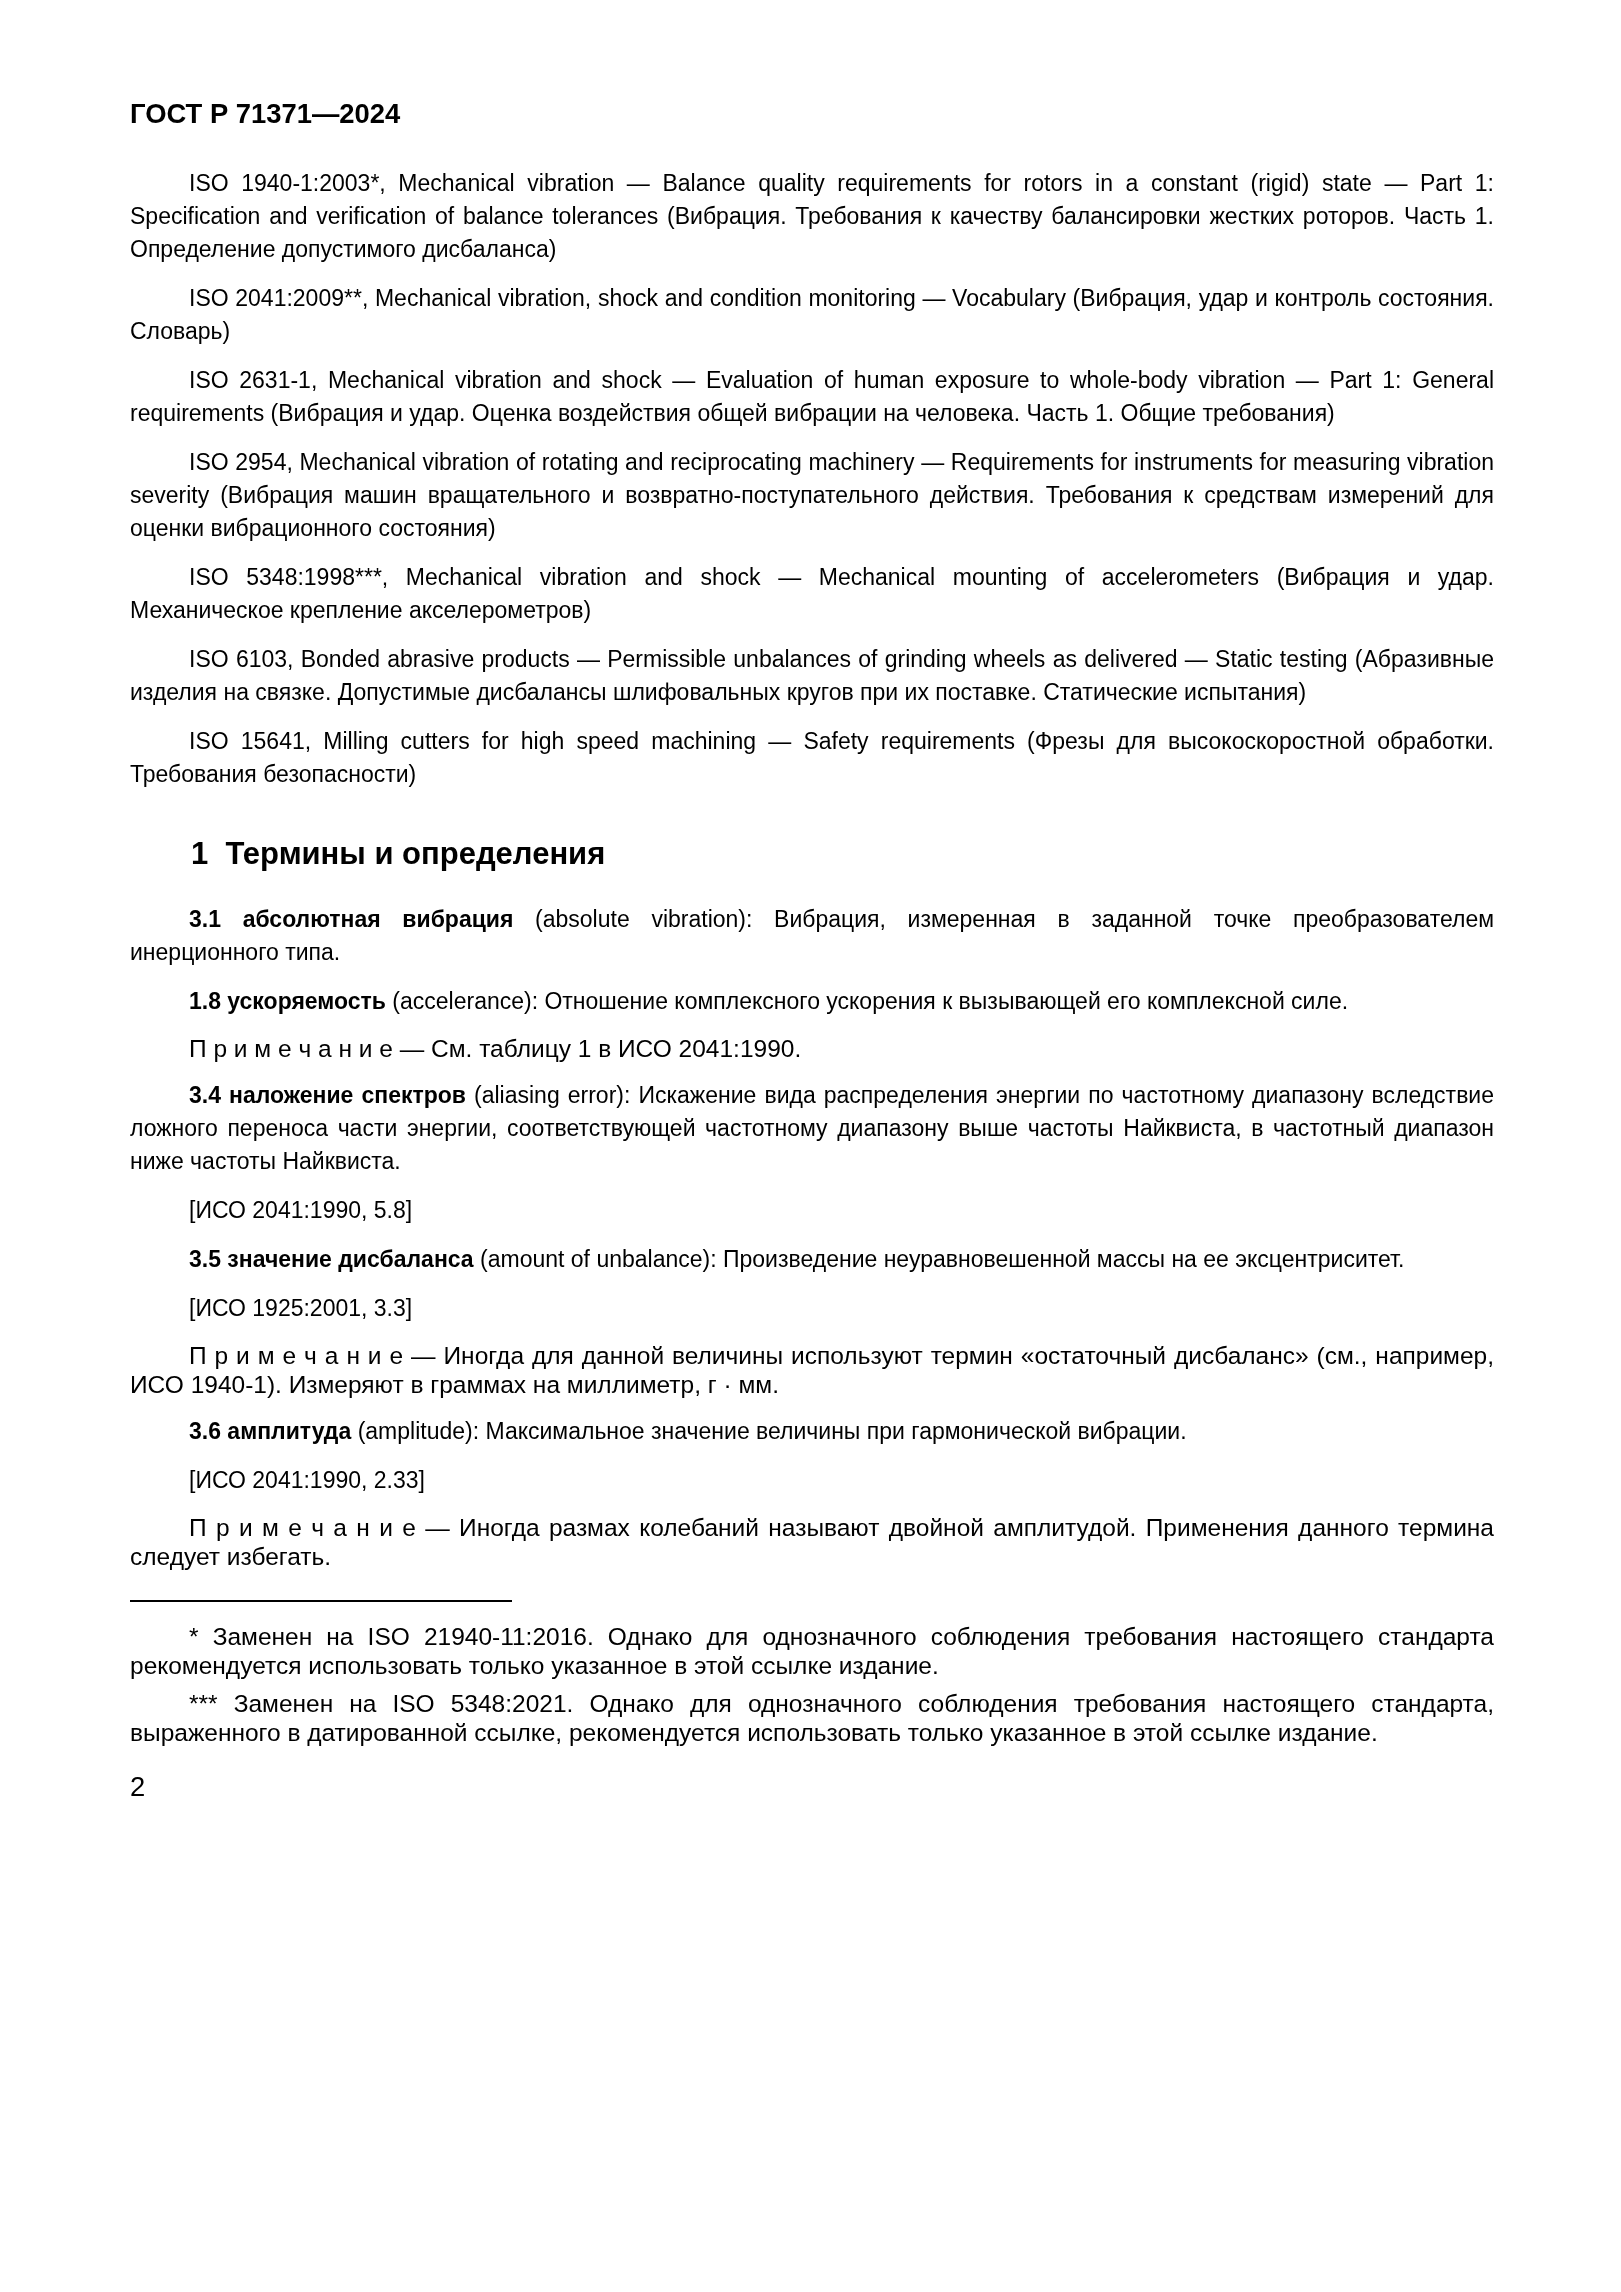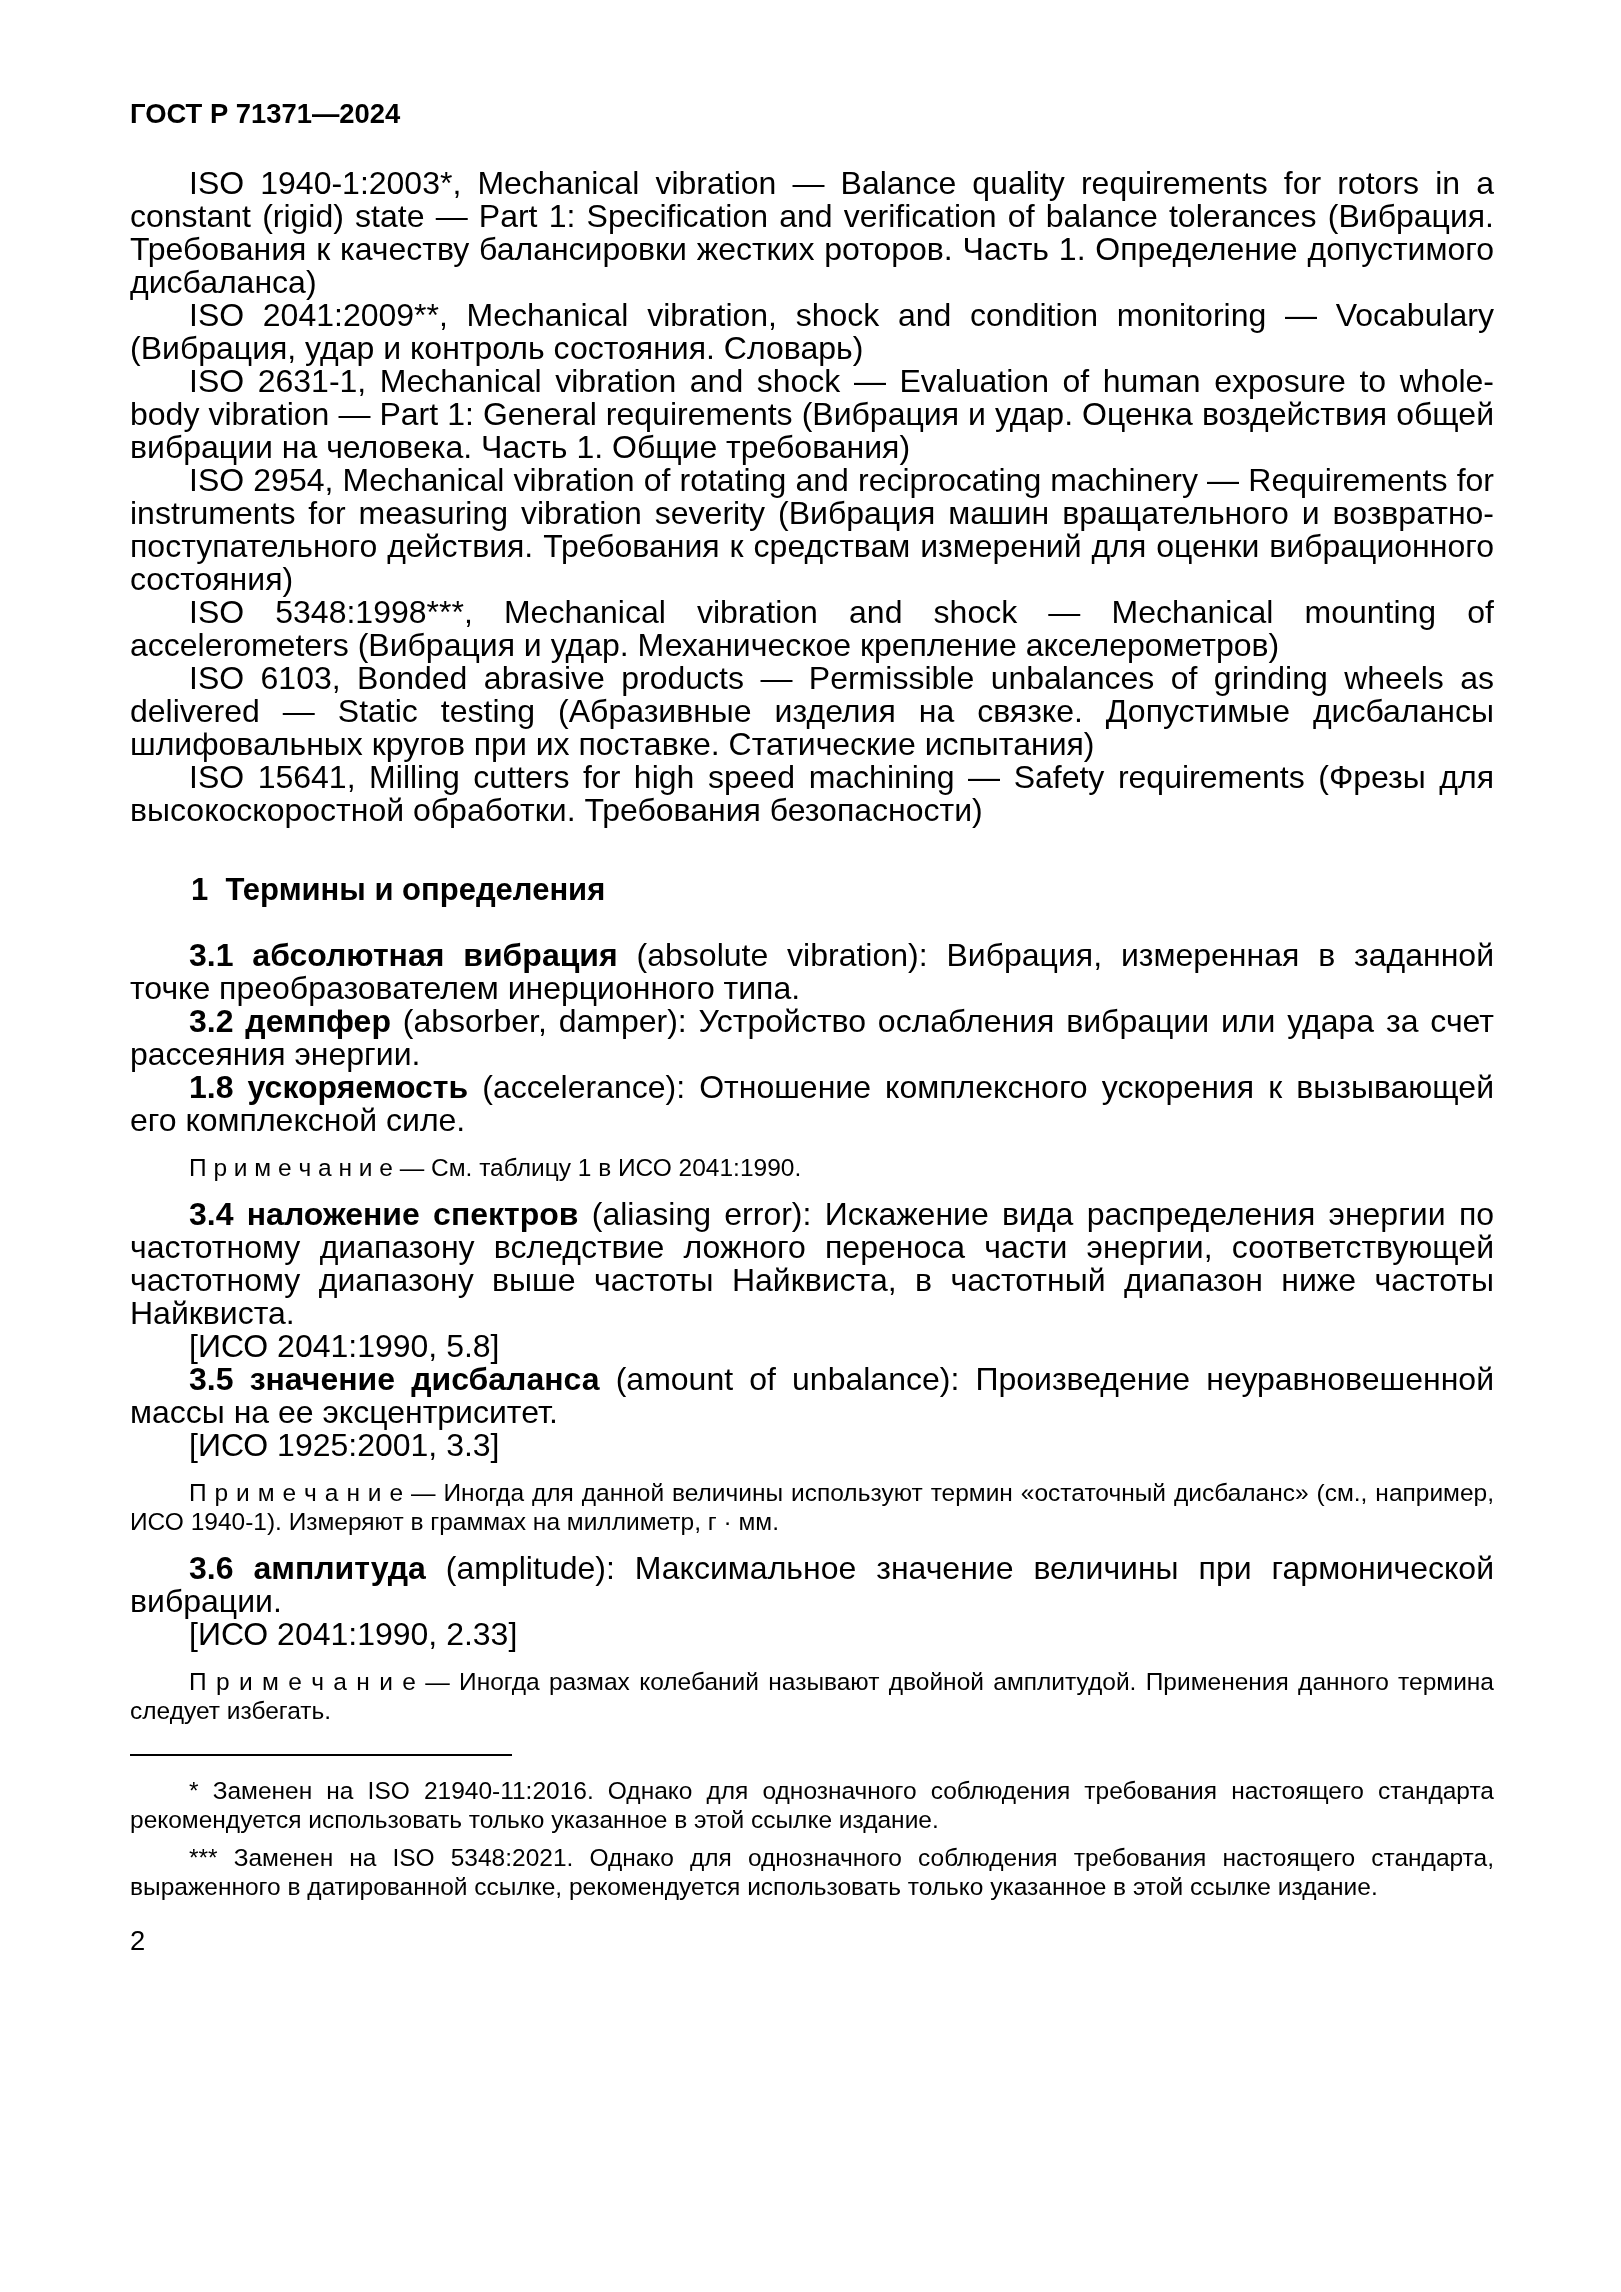--- a/index.html
+++ b/index.html
@@ -19,24 +19,25 @@
     height: 2293px;
     padding: 98px 127px 0 130px;
     background: #ffffff;
   }
   .running-header {
     font-size: 27.4px;
     font-weight: bold;
     margin-bottom: 37px;
   }
   .para {
-    font-size: 32px;
+    font-size: 23px;
     line-height: 33px;
     text-align: justify;
     text-indent: 59px;
+    margin-top: 16px;
   }
   .heading {
     font-size: 31px;
     font-weight: bold;
     margin: 45px 0 31px 0;
     text-indent: 61px;
     text-align: left;
     white-space: pre-wrap;
   }
   .note {
@@ -75,21 +76,20 @@
   <div class="document-blocks">
       <p class="para"><span>ISO 1940-1:2003*, Mechanical vibration — Balance quality requirements for rotors in a constant (rigid) state — Part 1: Specification and verification of balance tolerances (Вибрация. Требования к качеству балансировки жестких роторов. Часть 1. Определение допустимого дисбаланса)</span></p>
       <p class="para"><span>ISO 2041:2009**, Mechanical vibration, shock and condition monitoring — Vocabulary (Вибрация, удар и контроль состояния. Словарь)</span></p>
       <p class="para"><span>ISO 2631-1, Mechanical vibration and shock — Evaluation of human exposure to whole-body vibration — Part 1: General requirements (Вибрация и удар. Оценка воздействия общей вибрации на человека. Часть 1. Общие требования)</span></p>
       <p class="para"><span>ISO 2954, Mechanical vibration of rotating and reciprocating machinery — Requirements for instruments for measuring vibration severity (Вибрация машин вращательного и возвратно-поступательного действия. Требования к средствам измерений для оценки вибрационного состояния)</span></p>
       <p class="para"><span>ISO 5348:1998***, Mechanical vibration and shock — Mechanical mounting of accelerometers (Вибрация и удар. Механическое крепление акселерометров)</span></p>
       <p class="para"><span>ISO 6103, Bonded abrasive products — Permissible unbalances of grinding wheels as delivered — Static testing (Абразивные изделия на связке. Допустимые дисбалансы шлифовальных кругов при их поставке. Статические испытания)</span></p>
       <p class="para"><span>ISO 15641, Milling cutters for high speed machining — Safety requirements (Фрезы для высокоскоростной обработки. Требования безопасности)</span></p>
       <p class="heading"><span class="b">1  Термины и определения</span></p>
       <p class="para"><span class="b">3.1 абсолютная вибрация </span><span>(absolute vibration): Вибрация, измеренная в заданной точке преобразователем инерционного типа.</span></p>
-      <p class="para"><span class="b">3.2 демпфер </span><span>(absorber, damper): Устройство ослабления вибрации или удара за счет рассеяния энергии.</span></p>
       <p class="para"><span class="b">1.8 ускоряемость </span><span>(accelerance): Отношение комплексного ускорения к вызывающей его комплексной силе.</span></p>
       <p class="note"><span>П р и м е ч а н и е — См. таблицу 1 в ИСО 2041:1990.</span></p>
       <p class="para"><span class="b">3.4 наложение спектров </span><span>(aliasing error): Искажение вида распределения энергии по частотному диапазону вследствие ложного переноса части энергии, соответствующей частотному диапазону выше частоты Найквиста, в частотный диапазон ниже частоты Найквиста.</span></p>
       <p class="para"><span>[ИСО 2041:1990, 5.8]</span></p>
       <p class="para"><span class="b">3.5 значение дисбаланса </span><span>(amount of unbalance): Произведение неуравновешенной массы на ее эксцентриситет.</span></p>
       <p class="para"><span>[ИСО 1925:2001, 3.3]</span></p>
       <p class="note"><span>П р и м е ч а н и е — Иногда для данной величины используют термин «остаточный дисбаланс» (см., например, ИСО 1940-1). Измеряют в граммах на миллиметр, г · мм.</span></p>
       <p class="para"><span class="b">3.6 амплитуда </span><span>(amplitude): Максимальное значение величины при гармонической вибрации.</span></p>
       <p class="para"><span>[ИСО 2041:1990, 2.33]</span></p>
       <p class="note"><span>П р и м е ч а н и е — Иногда размах колебаний называют двойной амплитудой. Применения данного термина следует избегать.</span></p>

